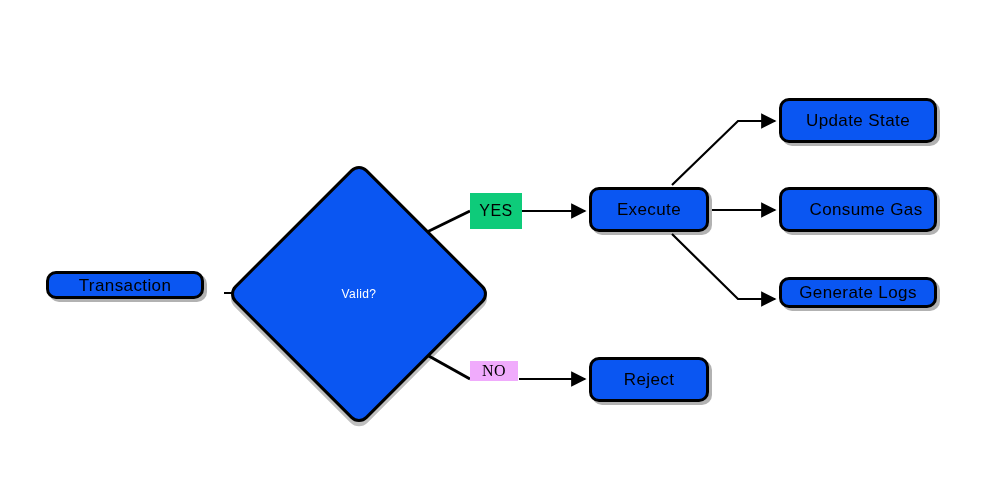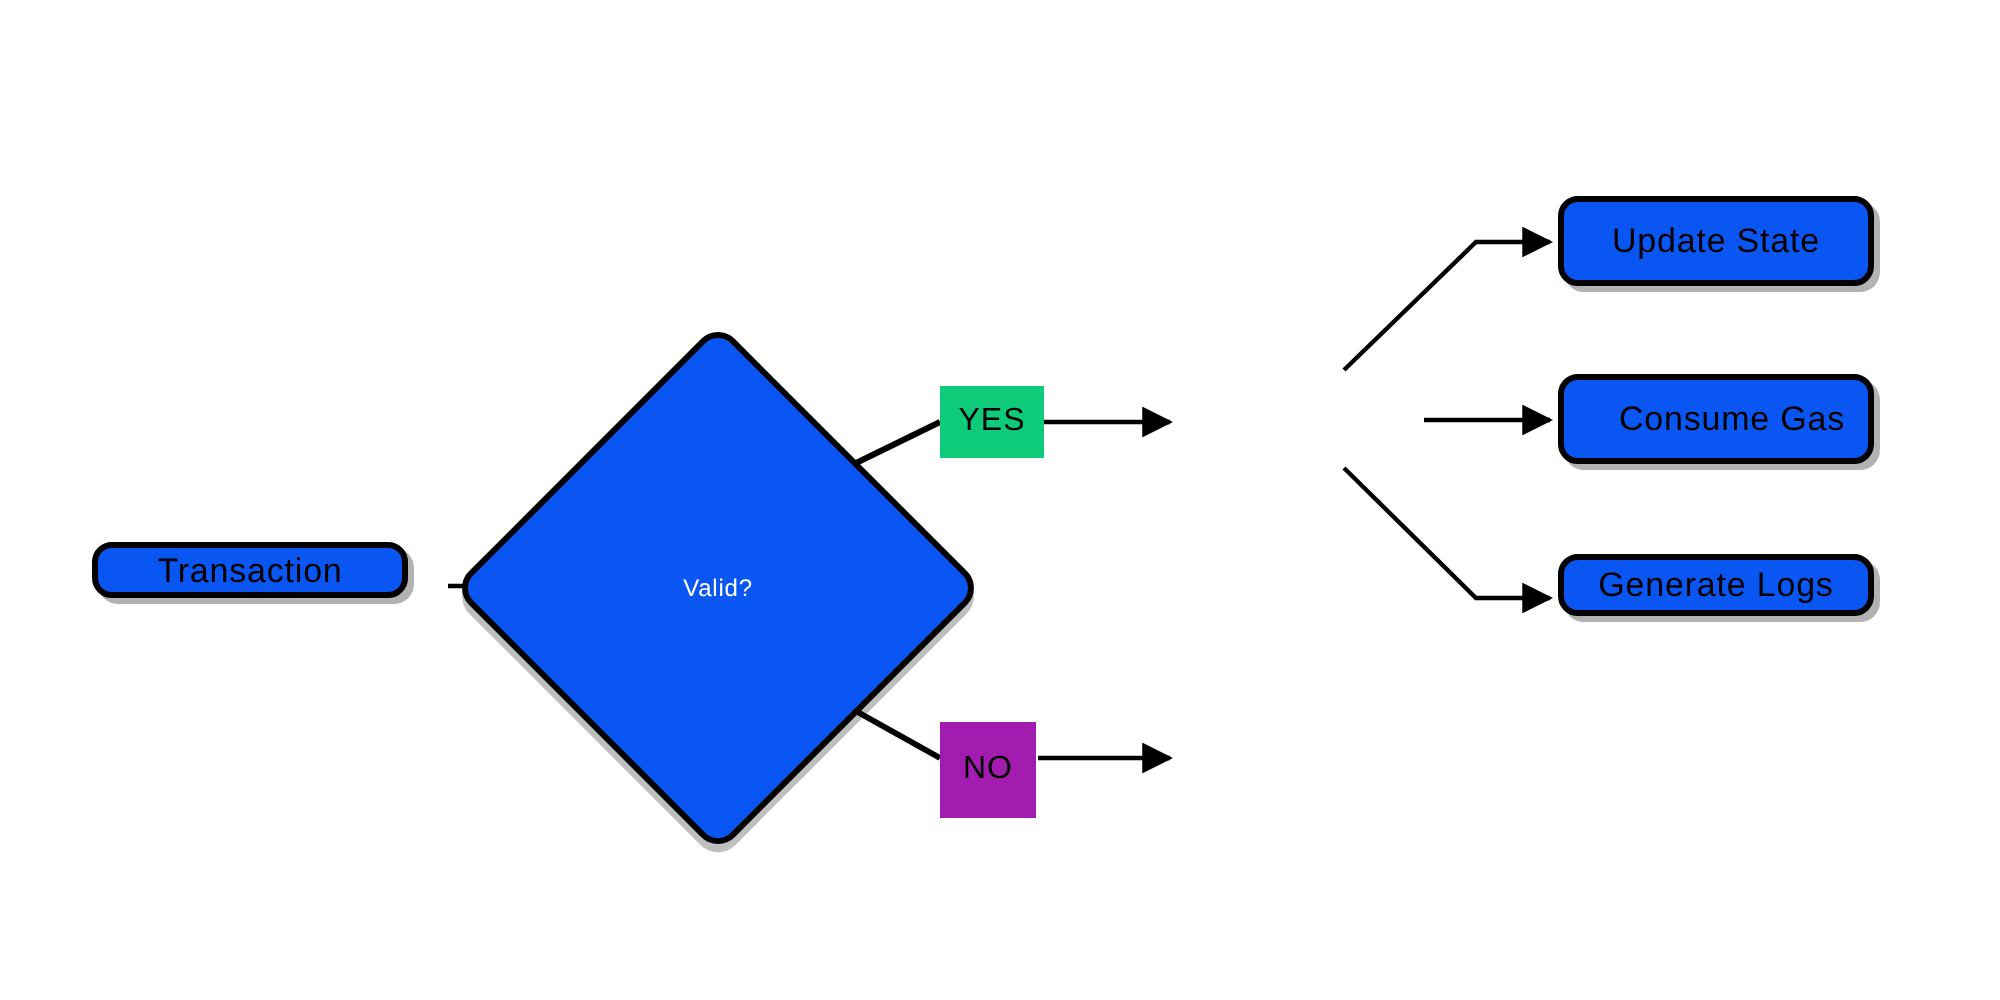--- a/index.html
+++ b/index.html
@@ -124,35 +124,41 @@
 
   <div class="node" id="node-transaction" style="left:46px; top:271px; width:158px; height:28px;">
     <span class="node-label">Transaction</span>
   </div>
 
   <div class="diamond" id="node-valid" style="left:265px; top:200px; width:188px; height:188px;">
     <div class="diamond-shape"></div>
     <div class="diamond-label">Valid?</div>
   </div>
 
+  <div class="node" id="node-execute" style="left:589px; top:187px; width:120px; height:45px;">
+    <span class="node-label">Execute</span>
+  </div>
 
   <div class="node" id="node-update-state" style="left:779px; top:98px; width:158px; height:45px;">
     <span class="node-label">Update State</span>
   </div>
 
   <div class="node" id="node-consume-gas" style="left:779px; top:187px; width:158px; height:45px;padding-left:16px;">
     <span class="node-label">Consume Gas</span>
   </div>
 
   <div class="node" id="node-generate-logs" style="left:779px; top:277px; width:158px; height:31px;">
     <span class="node-label">Generate Logs</span>
   </div>
 
+  <div class="node" id="node-reject" style="left:589px; top:357px; width:120px; height:45px;">
+    <span class="node-label">Reject</span>
+  </div>
 
   <div class="edge-chip" id="chip-yes" style="left:470px; top:193px; width:52px; height:36px; background:#0ecb7a;">
     <span>YES</span>
   </div>
 
-  <div class="edge-chip" id="chip-no" style="left:470px; top:361px; width:48px; height:48px; background:#a21caf;">
+  <div class="edge-chip" id="chip-no" style="left:470px; top:361px; width:48px; height:20px; background:#f0abfc;font-family:Liberation Serif, serif;">
     <span>NO</span>
   </div>
 
 </div>
 
 </body></html>

